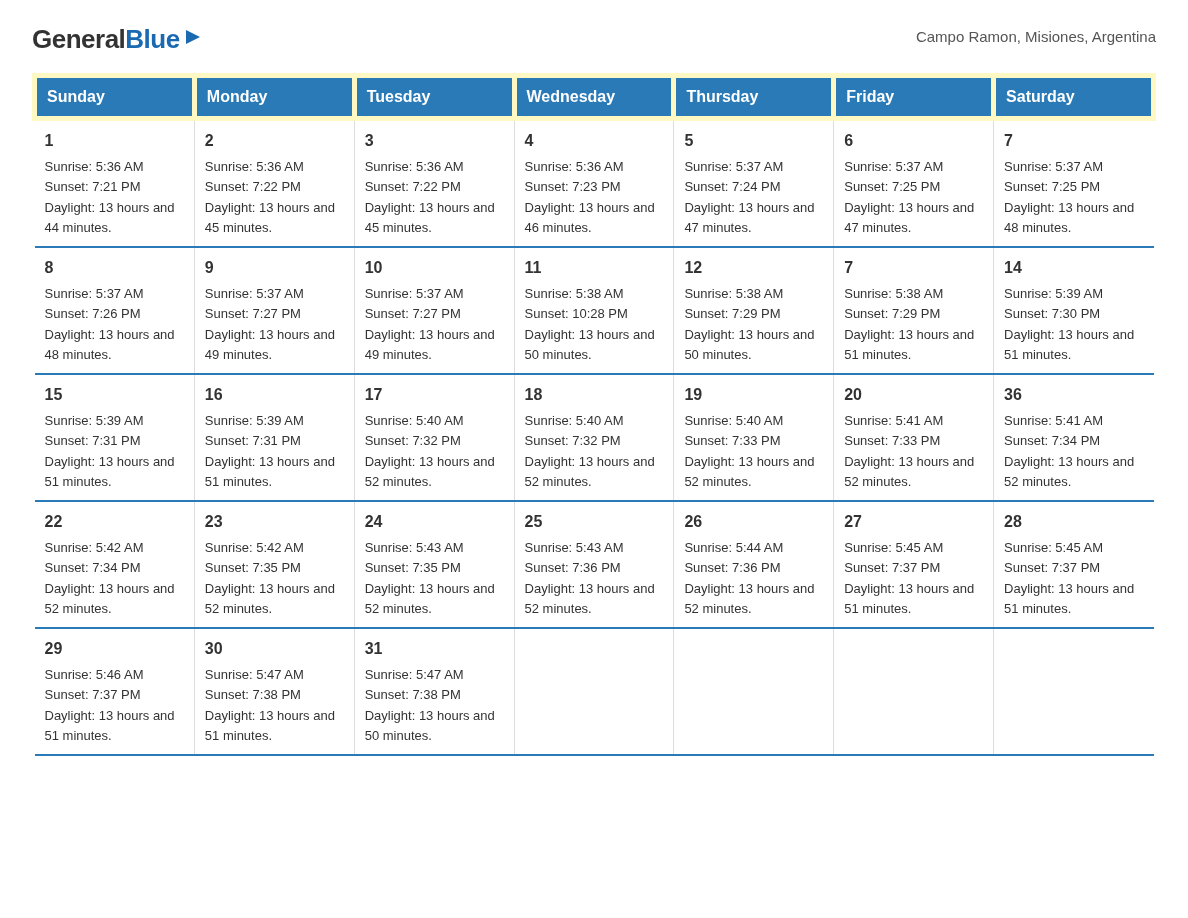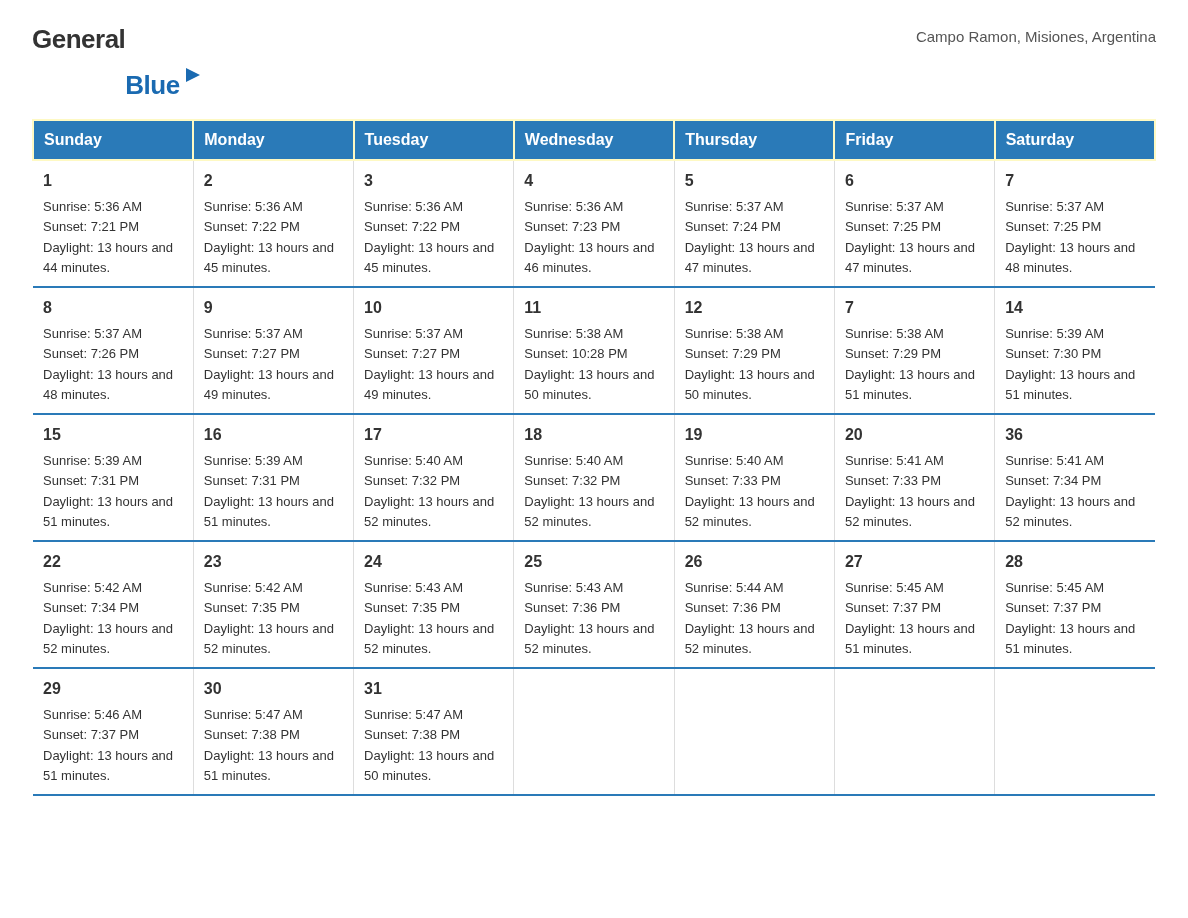--- a/index.html
+++ b/index.html
@@ -39,21 +39,21 @@
     }
     thead tr {
       background-color: #2a7ab8;
       color: #fff;
     }
     thead th {
       padding: 10px 10px;
       font-size: 16px;
       font-weight: bold;
       text-align: left;
-      border: 2px solid #fef9c3;
+      border: 5px solid #fef9c3;
     }
     tbody tr {
       vertical-align: top;
       border-bottom: 2px solid #2a7ab8;
     }
     tbody td {
       padding: 8px 10px;
       font-size: 13.5px;
       line-height: 1.5;
       border-right: 1px solid #ddd;
@@ -96,21 +96,21 @@
       letter-spacing: -0.5px;
     }
   </style>
 </head>
 <body>
 
 <div class="header">
   <div class="logo-row">
     <div class="logo-text-block">
       <span class="logo-line1">General</span>
-      <div style="display:flex;align-items:flex-start;margin-top:46px;">
+      <div style="display:flex;align-items:center;">
         <span class="logo-line2">Blue</span>
 
         <svg width="22" height="22" viewBox="0 0 22 22" style="margin-left:2px; margin-top:-6px;">
           <polygon points="4,4 18,11 4,18" fill="#1a6ab1"></polygon>
         </svg>
       </div>
     </div>
   </div>
   <div class="title-block">
     <h2>Campo Ramon, Misiones, Argentina</h2>

